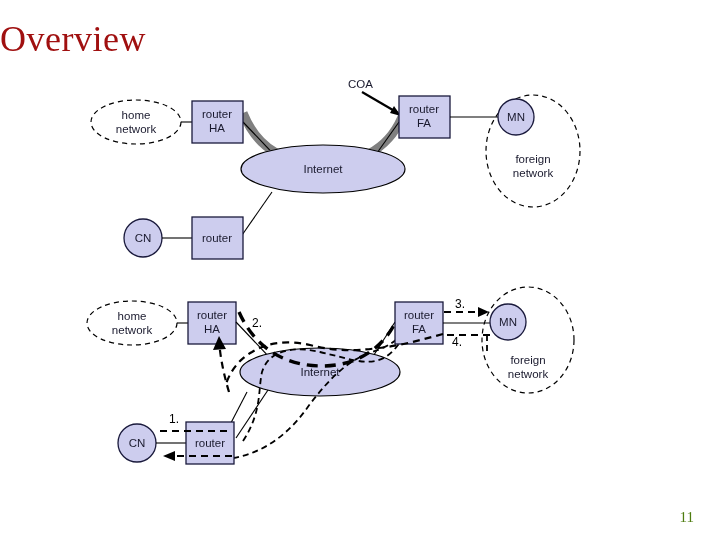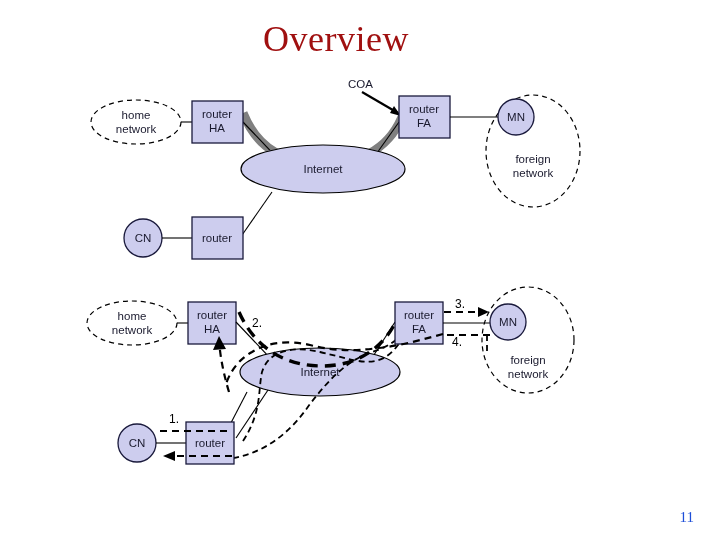--- a/index.html
+++ b/index.html
@@ -1,26 +1,25 @@
 <!DOCTYPE html>
 <html><head>
 <meta charset="utf-8">
 <style>
   html,body{margin:0;padding:0;background:#ffffff;}
   body{width:720px;height:540px;overflow:hidden;font-family:"Liberation Sans",sans-serif;}
   #slide{position:relative;width:720px;height:540px;background:#ffffff;}
   #title{
-    position:absolute;left:0;top:18px;width:576px;text-align:center;
+    position:absolute;left:0;top:18px;width:576px;
     font-family:"Liberation Serif",serif;font-size:36px;color:#a01010;
     letter-spacing:0.5px;
-    padding-left:48px;
   }
   #pagenum{
     position:absolute;right:26px;bottom:14px;
-    font-family:"Liberation Serif",serif;font-size:15px;color:#1d4ed8;
+    font-family:"Liberation Serif",serif;font-size:15px;color:#4d7c0f;
   }
   svg{position:absolute;left:0;top:0;}
   .lbl{font-family:"Liberation Sans",sans-serif;font-size:11.5px;fill:#1a1a2e;}
   .lbl-c{text-anchor:middle;}
   .num{font-family:"Liberation Sans",sans-serif;font-size:12px;fill:#000;}
   .node{fill:#cdcdee;stroke:#1a1a3c;stroke-width:1.3;}
   .cloud{fill:#cdcdee;stroke:#000000;stroke-width:1.2;}
   .netring{fill:none;stroke:#000000;stroke-width:1.2;stroke-dasharray:5 4;}
   .wire{stroke:#000000;stroke-width:1.1;fill:none;}
   .tunnel{stroke:#808080;stroke-width:9;fill:none;stroke-linecap:butt;}

